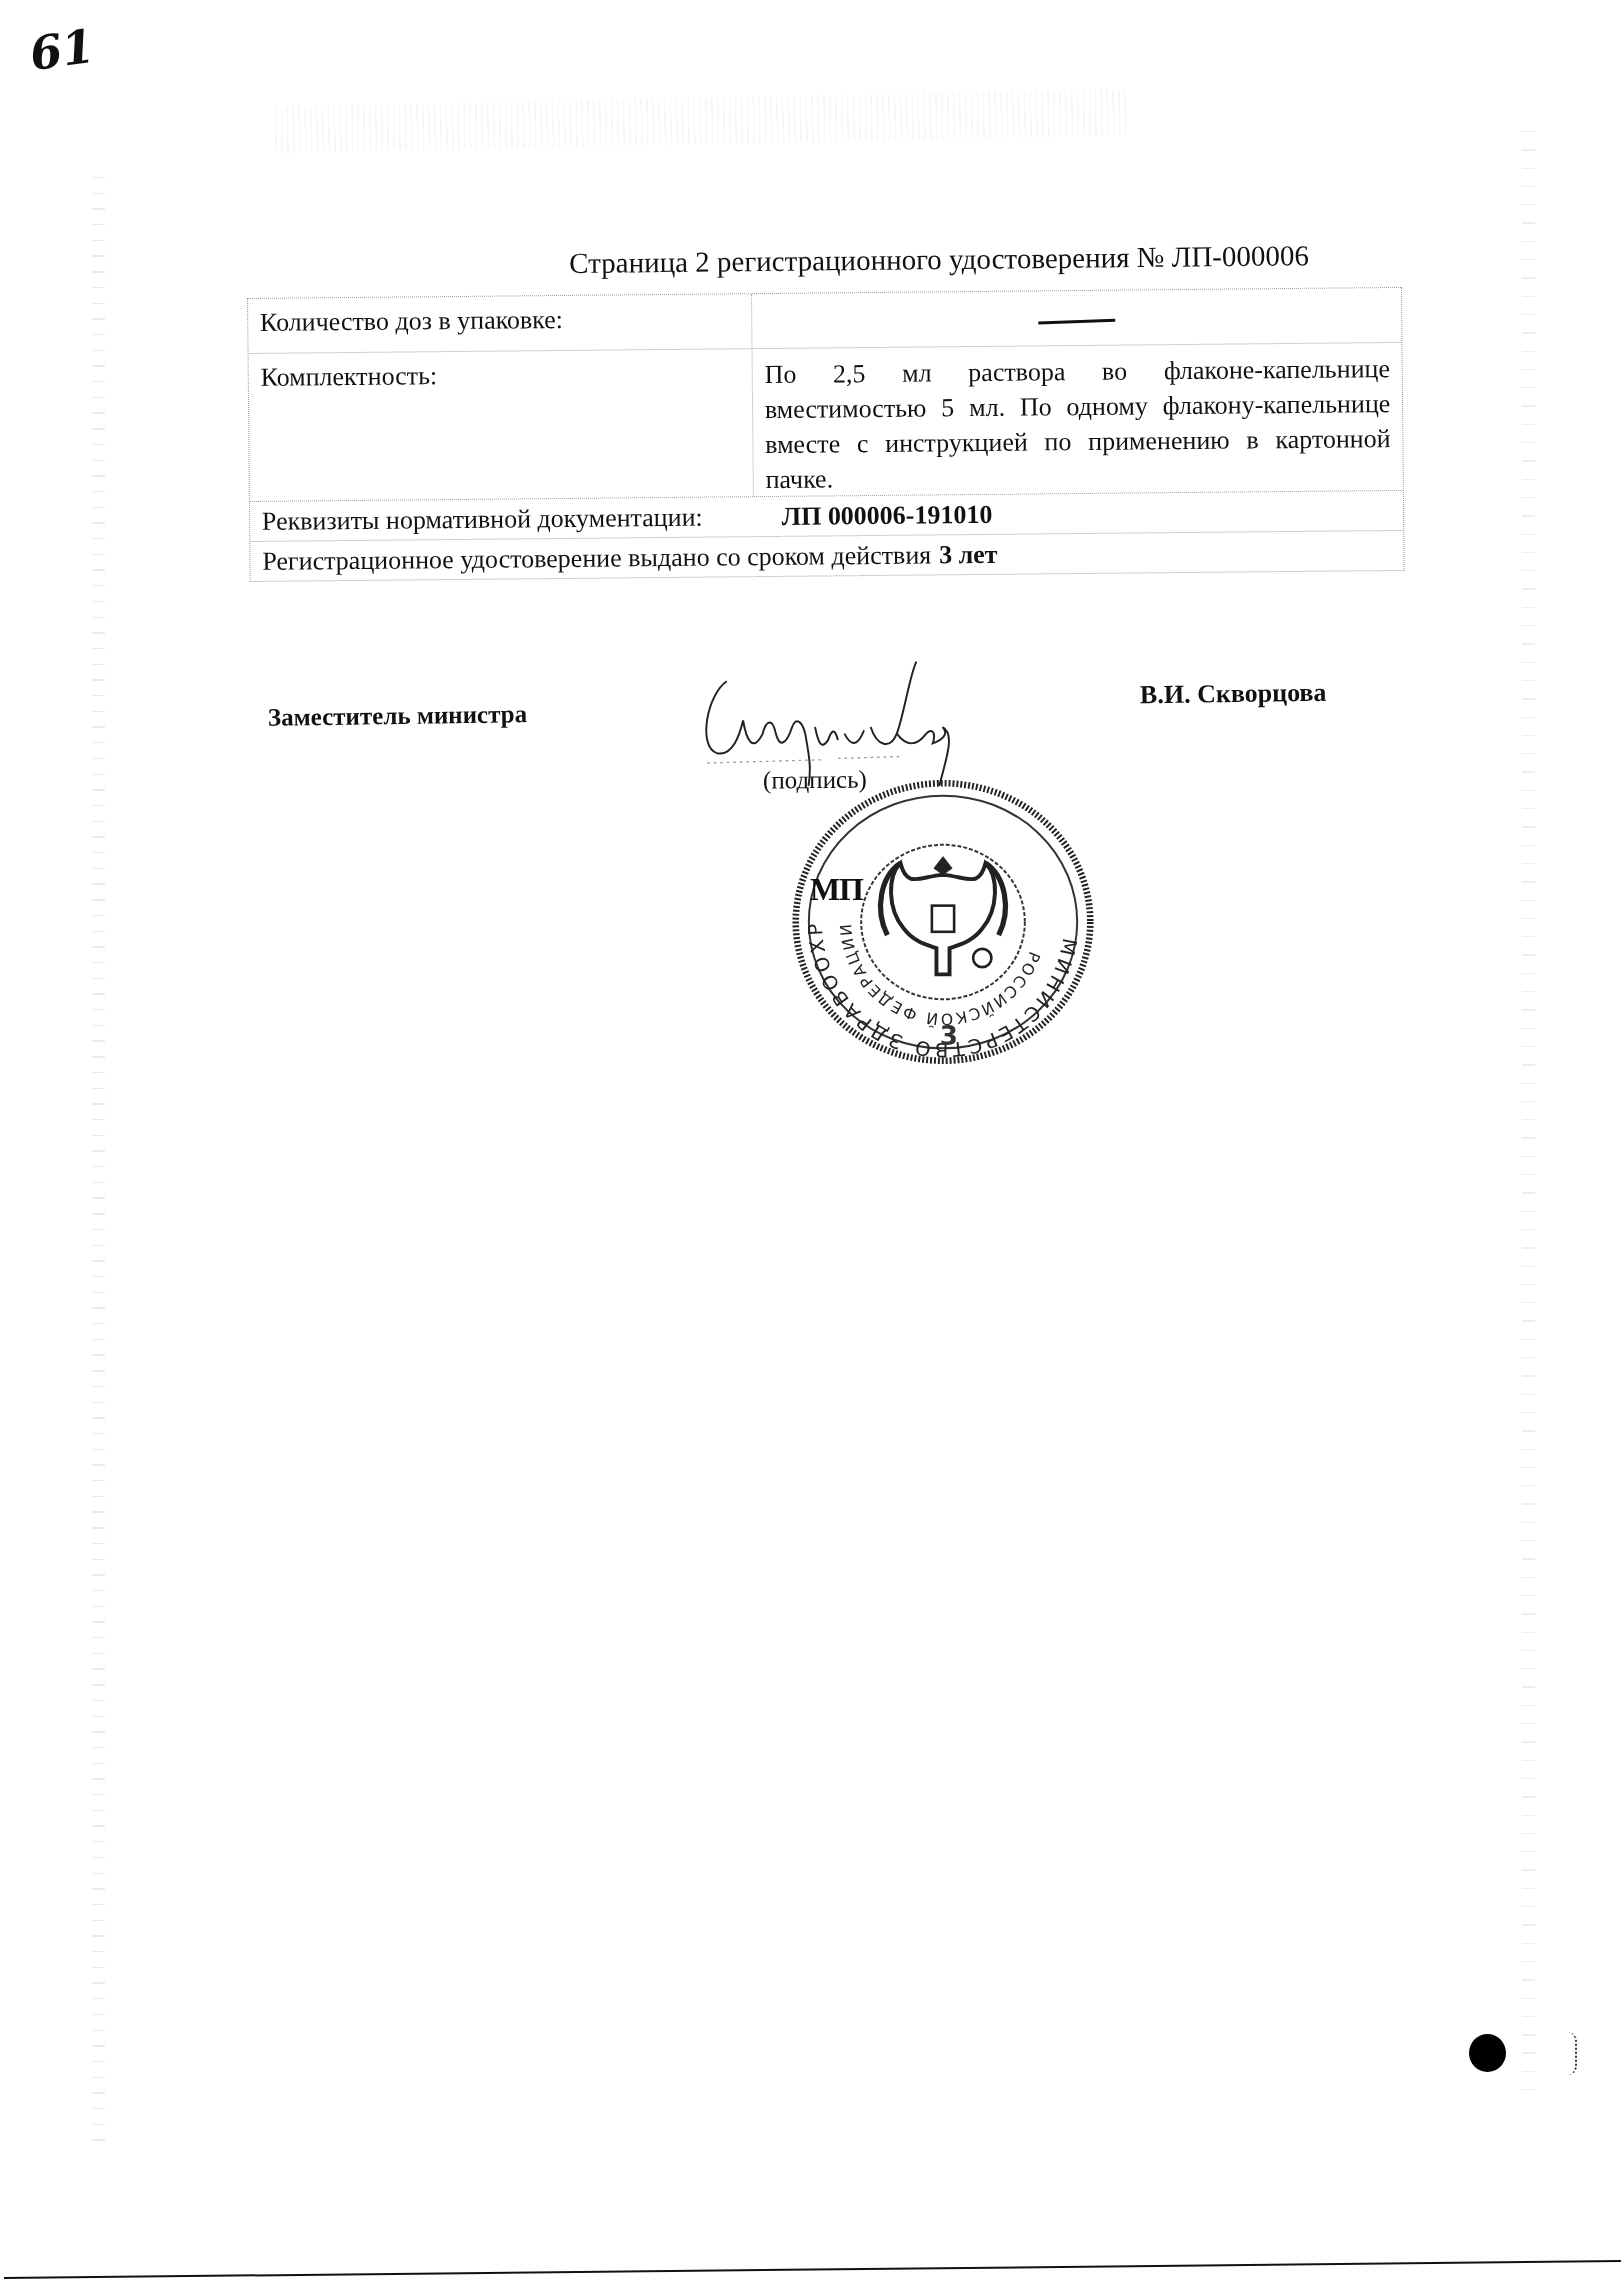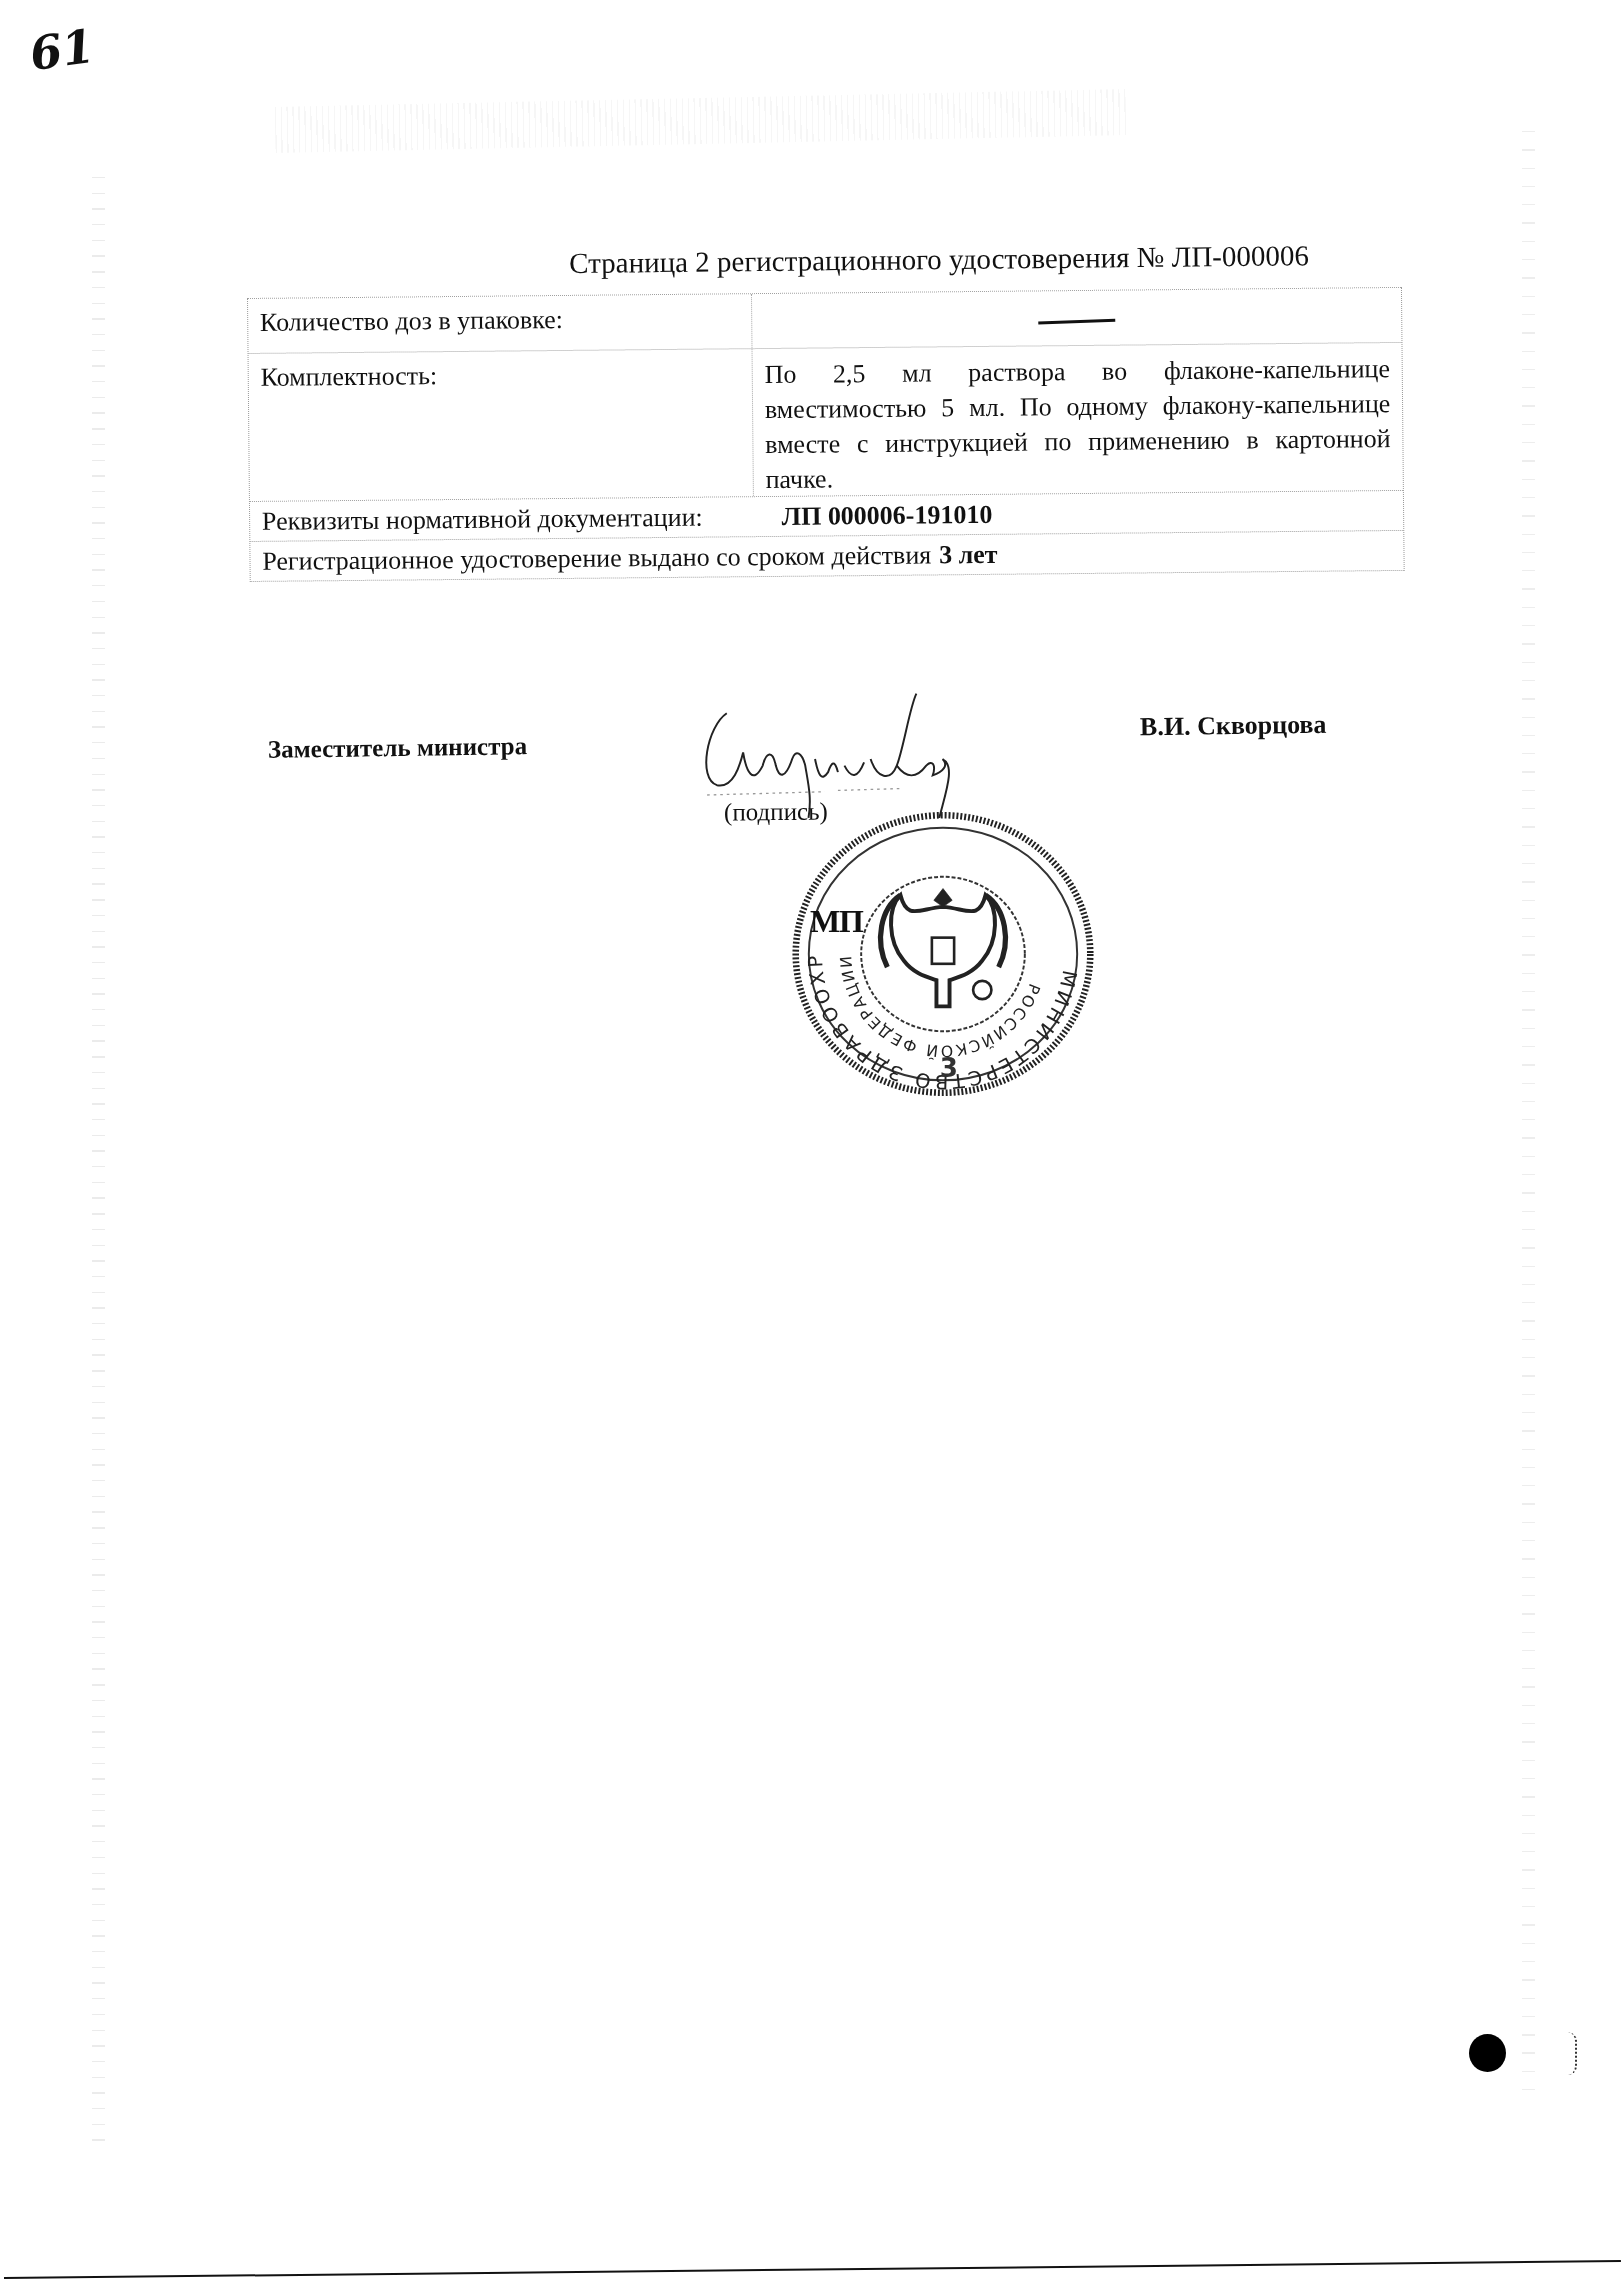--- a/index.html
+++ b/index.html
@@ -94,21 +94,21 @@
       padding-left: 11.8px;
       font-size: 26px;
       height: 39px;
       border-top: 1.3px dotted #a0a0a0;
     }
     .row-full .spacer { width: 79px; }
     .bold { font-weight: bold; }
     .signature-block {
       position: absolute;
       left: 0; top: 0;
-      width: 1387px; height: 1113px; margin-top: 32px;
+      width: 1387px; height: 1113px;
     }
     .signer-title {
       position: absolute;
       left: 268px; top: 702px;
       font-size: 25px;
       font-weight: bold;
       transform: rotate(-0.8deg);
     }
     .signature-scribble {
       position: absolute;
@@ -117,21 +117,21 @@
     }
     .signer-name {
       position: absolute;
       left: 1140px; top: 679px;
       font-size: 26px;
       font-weight: bold;
       transform: rotate(-0.8deg);
     }
     .signature-caption {
       position: absolute;
-      left: 724px; top: 766px;
+      left: 763px; top: 766px;
       font-size: 25px;
       transform: rotate(-0.5deg);
     }
     .seal {
       position: absolute;
       left: 789px; top: 778px;
       width: 308px; height: 288px;
     }
     .mp-label {
       position: absolute;

